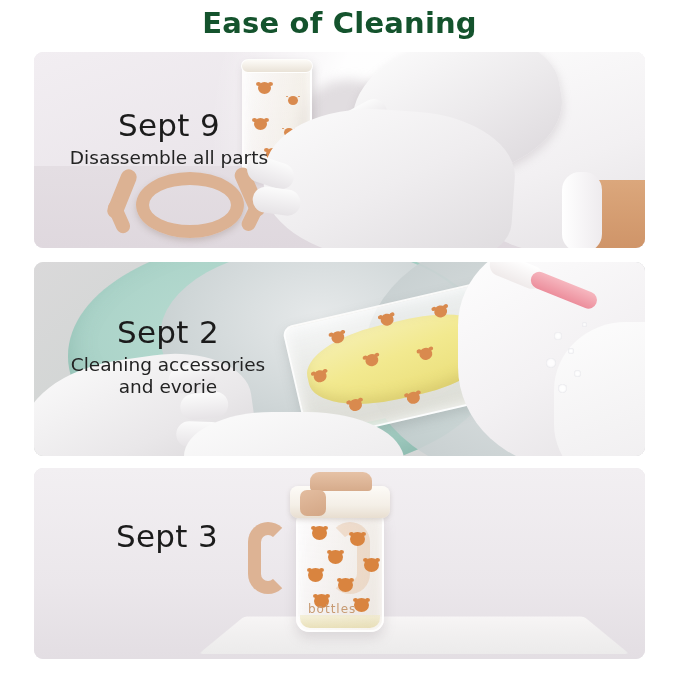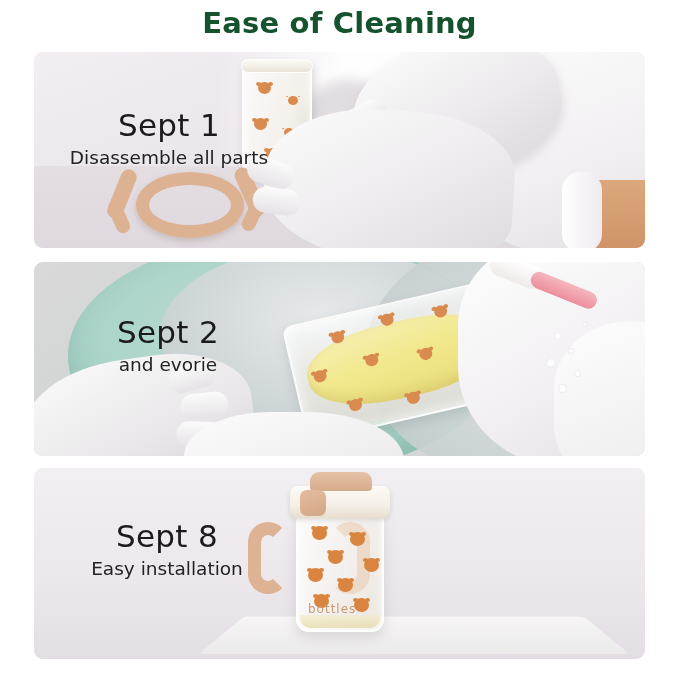--- a/index.html
+++ b/index.html
@@ -366,21 +366,21 @@
     </div>
     <div class="g1b">
       <div class="g1-fing" style="left:-18px; top:58px; transform:rotate(14deg);"></div>
       <div class="g1-fing" style="left:-10px; top:86px; transform:rotate(4deg);"></div>
     </div>
     <div class="wrist"></div>
     <div class="wrist-cuff"></div>
   </div>
 
   <div class="panel-text" id="text-1">
-    <div class="step-title">Sept 1</div>
+    <div class="step-title">Sept 9</div>
     <div class="step-desc">Disassemble all parts</div>
   </div>
 </div>
 
 <div class="panel" id="panel-2">
 
   <div class="panel-photo">
     <div class="p2-bg"></div>
     <div class="basin">
       <div class="basin-in"></div>
@@ -420,20 +420,21 @@
     <div class="bubble" style="left:534px; top:86px;  width:6px;  height:6px;"></div>
     <div class="bubble" style="left:512px; top:96px;  width:10px; height:10px;"></div>
     <div class="bubble" style="left:540px; top:108px; width:7px;  height:7px;"></div>
     <div class="bubble" style="left:524px; top:122px; width:9px;  height:9px;"></div>
     <div class="bubble" style="left:548px; top:60px;  width:5px;  height:5px;"></div>
   </div>
 
   <div class="panel-text" id="text-2">
     <div class="step-title">Sept 2</div>
     <div class="step-desc">
+      <div>Cleaning accessories</div>
       <div>and evorie</div>
     </div>
   </div>
 </div>
 
 <div class="panel" id="panel-3">
 
   <div class="panel-photo">
     <div class="p3-bg"></div>
     <div class="p3-table"></div>
@@ -453,16 +454,15 @@
     </div>
 
     <div class="cap3"></div>
     <div class="cap3-top"></div>
     <div class="cap3-btn"></div>
 
     <div class="brand3">bottles</div>
   </div>
 
   <div class="panel-text" id="text-3">
-    <div class="step-title">Sept 8</div>
-    <div class="step-desc">Easy installation</div>
+    <div class="step-title">Sept 3</div>
   </div>
 </div>
 
 </body></html>

